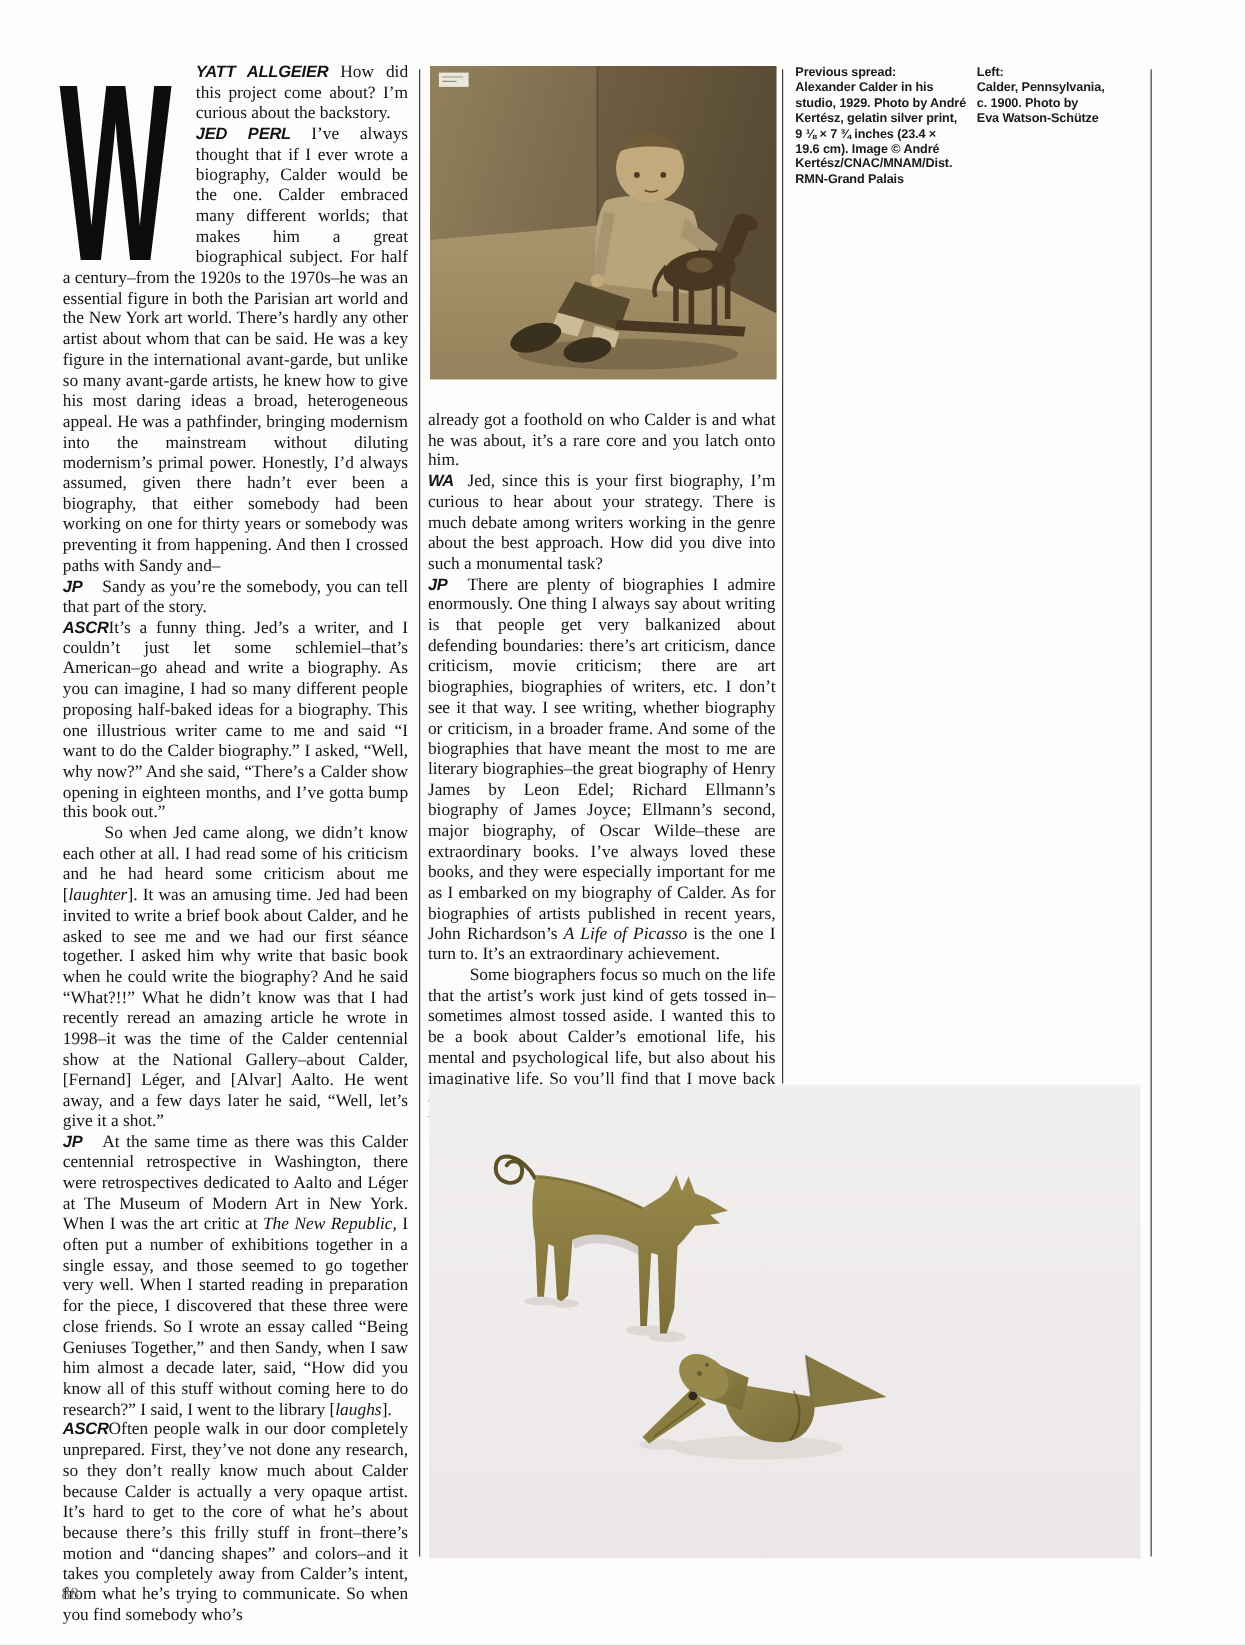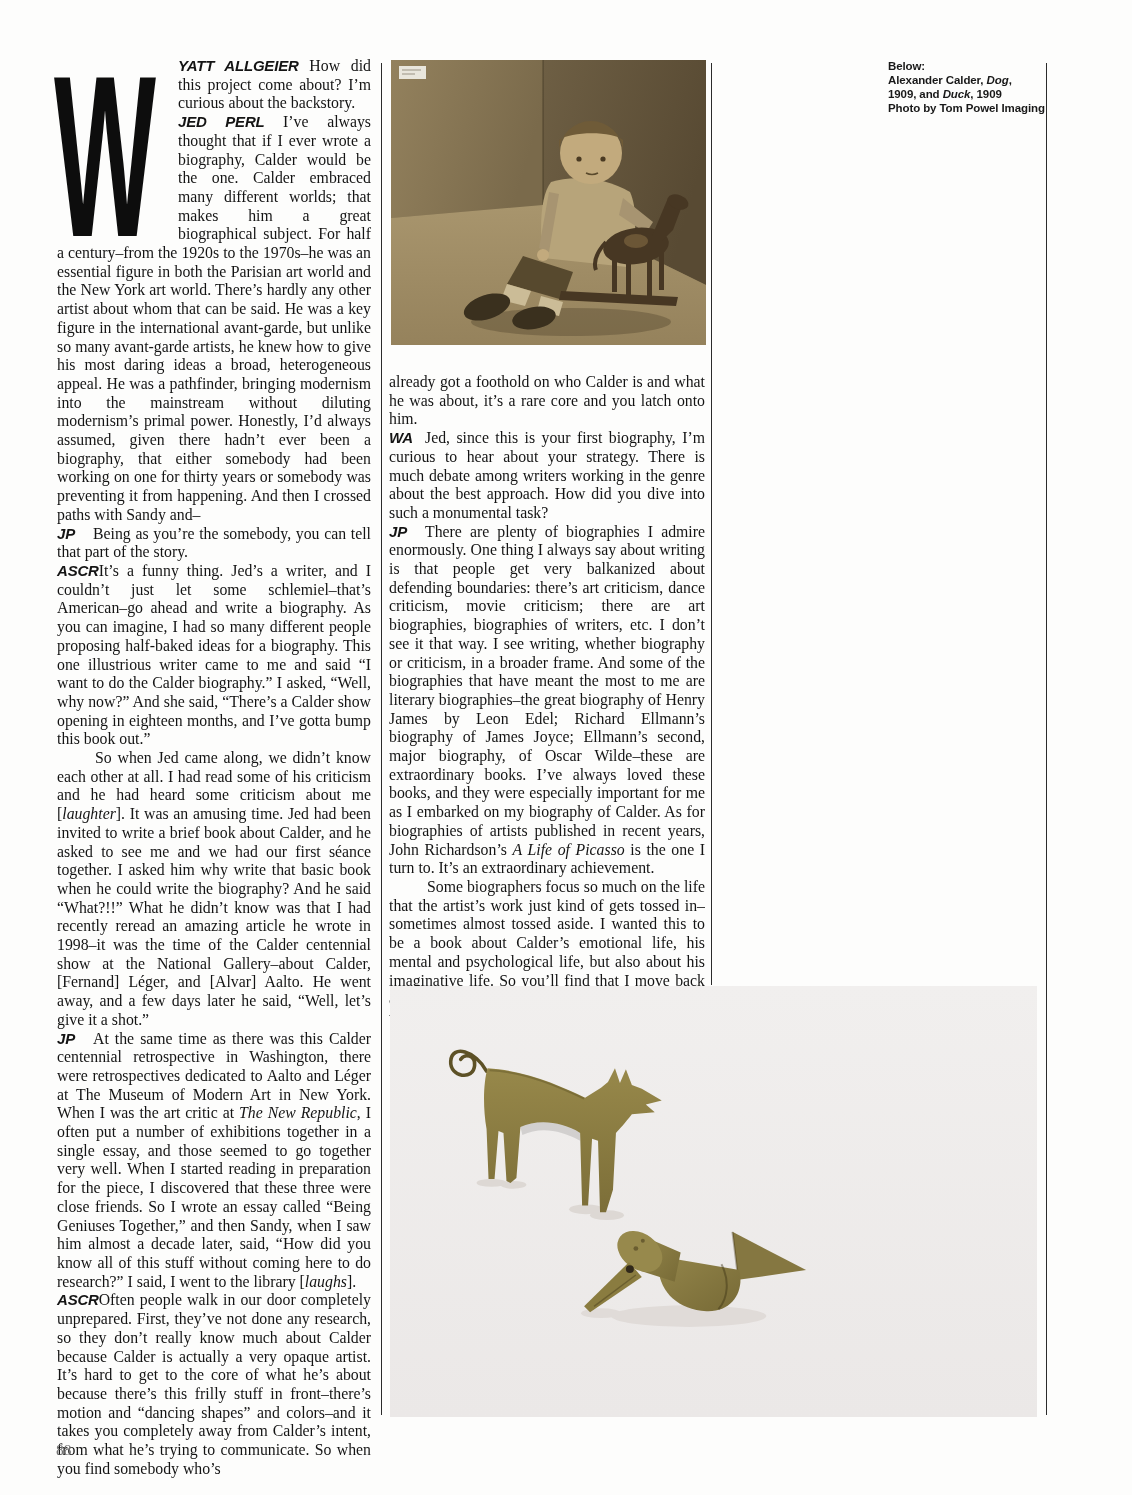--- a/index.html
+++ b/index.html
@@ -42,21 +42,21 @@
 
 <div class="page">
 
   <div class="col col-left">
     <div class="dropcap-float">
       <span class="dropcap-letter">W</span>
     </div>
     <div class="paras">
         <p><span class="lbl">YATT ALLGEIER </span><span>How did this project come about? I’m curious about the backstory.</span></p>
         <p><span class="lbl">JED PERL </span><span>I’ve always thought that if I ever wrote a biography, Calder would be the one. Calder embraced many different worlds; that makes him a great biographical subject. For half a century–from the 1920s to the 1970s–he was an essential figure in both the Parisian art world and the New York art world. There’s hardly any other artist about whom that can be said. He was a key figure in the international avant-garde, but unlike so many avant-garde artists, he knew how to give his most daring ideas a broad, heterogeneous appeal. He was a pathfinder, bringing modernism into the mainstream without diluting modernism’s primal power. Honestly, I’d always assumed, given there hadn’t ever been a biography, that either somebody had been working on one for thirty years or somebody was preventing it from happening. And then I crossed paths with Sandy and–</span></p>
-        <p><span class="lbl tab">JP</span><span>Being as you’re the somebody, you can tell that part of the story.</span></p>
+        <p><span class="lbl tab">JP</span><span>Sandy as you’re the somebody, you can tell that part of the story.</span></p>
         <p><span class="lbl tab">ASCR</span><span>It’s a funny thing. Jed’s a writer, and I couldn’t just let some schlemiel–that’s American–go ahead and write a biography. As you can imagine, I had so many different people proposing half-baked ideas for a biography. This one illustrious writer came to me and said “I want to do the Calder biography.” I asked, “Well, why now?” And she said, “There’s a Calder show opening in eighteen months, and I’ve gotta bump this book out.”</span></p>
         <p class="indent"><span>So when Jed came along, we didn’t know each other at all. I had read some of his criticism and he had heard some criticism about me [</span><span class="it">laughter</span><span>]. It was an amusing time. Jed had been invited to write a brief book about Calder, and he asked to see me and we had our first séance together. I asked him why write that basic book when he could write the biography? And he said “What?!!” What he didn’t know was that I had recently reread an amazing article he wrote in 1998–it was the time of the Calder centennial show at the National Gallery–about Calder, [Fernand] Léger, and [Alvar] Aalto. He went away, and a few days later he said, “Well, let’s give it a shot.”</span></p>
         <p><span class="lbl tab">JP</span><span>At the same time as there was this Calder centennial retrospective in Washington, there were retrospectives dedicated to Aalto and Léger at The Museum of Modern Art in New York. When I was the art critic at </span><span class="it">The New Republic</span><span>, I often put a number of exhibitions together in a single essay, and those seemed to go together very well. When I started reading in preparation for the piece, I discovered that these three were close friends. So I wrote an essay called “Being Geniuses Together,” and then Sandy, when I saw him almost a decade later, said, “How did you know all of this stuff without coming here to do research?” I said, I went to the library [</span><span class="it">laughs</span><span>].</span></p>
         <p><span class="lbl tab">ASCR</span><span>Often people walk in our door completely unprepared. First, they’ve not done any research, so they don’t really know much about Calder because Calder is actually a very opaque artist. It’s hard to get to the core of what he’s about because there’s this frilly stuff in front–there’s motion and “dancing shapes” and colors–and it takes you completely away from Calder’s intent, from what he’s trying to communicate. So when you find somebody who’s</span></p>
       </div>
   </div>
 
   <div class="col col-mid paras">
       <p><span>already got a foothold on who Calder is and what he was about, it’s a rare core and you latch onto him.</span></p>
       <p><span class="lbl tab">WA</span><span>Jed, since this is your first biography, I’m curious to hear about your strategy. There is much debate among writers working in the genre about the best approach. How did you dive into such a monumental task?</span></p>
@@ -120,22 +120,25 @@
         <rect x="256" y="198" width="5" height="38"></rect>
         <rect x="268" y="192" width="5" height="38"></rect>
         <polygon points="261,176 277,138 291,146 282,170 271,181"></polygon>
         <ellipse cx="287" cy="142" rx="11" ry="7" transform="rotate(22 287 142)"></ellipse>
         <path d="M215,182 C206,192 202,202 205,210" stroke="#473723" stroke-width="4" fill="none"></path>
         <ellipse cx="245" cy="181" rx="12" ry="7" fill="#6b5636"></ellipse>
       </g>
     </svg>
   </div>
 
+  <div class="caption cap1 cap-paras">
+      <p><span>Previous spread:<br>Alexander Calder in his<br>studio, 1929. Photo by André<br>Kertész, gelatin silver print,<br>9 ⅛ × 7 ¾ inches (23.4 ×<br>19.6 cm). Image © André<br>Kertész/CNAC/MNAM/Dist.<br>RMN-Grand Palais</span></p>
+    </div>
   <div class="caption cap2 cap-paras">
-      <p><span>Below:<br>Alexander Calder, </span><span class="it">Dog</span><span>,<br>1909, and </span><span class="it">Duck</span><span>, 1909<br>Photo by Tom Powel Imaging</span></p>
+      <p><span>Left:<br>Calder, Pennsylvania,<br>c. 1900. Photo by<br>Eva Watson-Schütze</span></p>
     </div>
 
   <div class="rule rule1"></div>
   <div class="rule rule2"></div>
   <div class="rule rule3"></div>
 
   <div class="photo-bottom">
     <svg viewBox="0 0 650 440" preserveAspectRatio="none">
       <defs>
         <linearGradient id="bgG" x1="0" y1="0" x2="0" y2="1">

